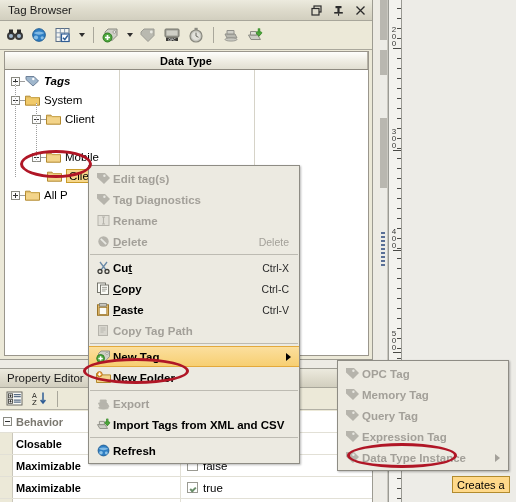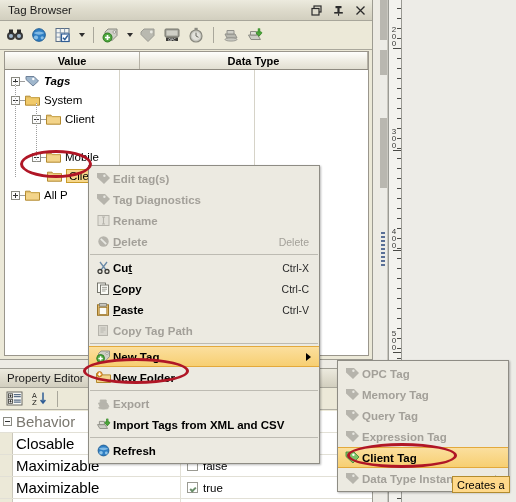--- a/index.html
+++ b/index.html
@@ -125,21 +125,21 @@
   .sel-label {
     background: #f6d78b; border: 1px solid #c99b2b; padding: 0 2px;
     font-size: 11.5px; color: #000;
   }
 
   
   .folder { width: 15px; height: 12px; position: relative; flex: none; }
 
   
   .ctxmenu {
-    position: absolute; left: 88px; top: 165px; width: 232px;
+    position: absolute; left: 88px; top: 165px; width: 212px;
     background: #eceae1;
     border: 1px solid #8e8c84;
     box-shadow: 1px 1px 2px rgba(0,0,0,.28);
     padding: 2px 0;
     z-index: 30;
   }
   .mi {
     position: relative; height: 21px; display: flex; align-items: center;
     padding-left: 4px; font-size: 11.5px;
   }
@@ -192,21 +192,21 @@
   .pe-toolbar {
     height: 22px; background: #ece9d8; border-bottom: 1px solid #b3b1a5;
     display: flex; align-items: center; padding-left: 3px; gap: 3px;
   }
   .pe-grid { position: absolute; left: 0; right: 0; top: 42px; bottom: 0; background: #fff; overflow: hidden; }
   .pe-leftbar { position: absolute; left: 0; top: 0; bottom: 0; width: 13px; background: #ece9d8; border-right: 1px solid #cac7bb; }
   .pe-row { position: absolute; left: 0; right: 0; height: 22px; border-bottom: 1px solid #e2e0d6; display: flex; align-items: center; }
   .pe-cat { background: #fff; }
   .pe-catbox { position: absolute; left: 3px; width: 9px; height: 9px; border: 1px solid #8a8a82; background: #fbfbfb; }
   .pe-catbox::before { content:""; position:absolute; left:1px; top:3px; width:5px; height:1px; background:#333; }
-  .pe-name { position: absolute; left: 16px; font-size: 15px; color: #000; }
+  .pe-name { position: absolute; left: 16px; font-size: 11px; color: #000; font-weight: bold; }
   .pe-name.bold { color: #7b7870; }
   .pe-val { position: absolute; left: 187px; display: flex; align-items: center; gap: 5px; font-size: 11.5px; }
   .cbox { width: 11px; height: 11px; border: 1px solid #9a9a92; background: #fff; position: relative; flex: none; }
   .cbox.checked::after {
     content: ""; position: absolute; left: 2px; top: 4px; width: 4px; height: 2px;
     border-left: 2px solid #6b8f6b; border-bottom: 2px solid #6b8f6b;
     transform: rotate(-45deg);
   }
   .pe-vsep { position: absolute; left: 180px; top: 0; bottom: 0; width: 1px; background: #e2e0d6; }
 
@@ -409,21 +409,20 @@
           <path d="M2.5 8 h9 l3 4.5 H5 Z" fill="#cdcdc5" stroke="#8c8c84" stroke-width="1"></path>
           <path d="M4.5 4.5 h6 v3.5 H4.5 Z" fill="#dedeD6" stroke="#8c8c84" stroke-width="1"></path>
           <path d="M13 1.5 v5 M10.5 5 L13 8 L15.5 5" stroke="#2e7a22" stroke-width="2.4" fill="none"></path>
           <path d="M13 1.5 v5 M10.5 5 L13 8 L15.5 5" stroke="#4fa83d" stroke-width="1.4" fill="none"></path>
         </svg>
       </div>
     </div>
 
     <div class="tree-wrap">
       <div class="col-head">
-        <div class="ch-val">Value</div>
         <div class="ch-dt">Data Type</div>
       </div>
       <div class="tree-body" id="tree-body">
         <div class="col-sep" style="left:114px;"></div>
         <div class="col-sep" style="left:249px;"></div>
       <div class="tnode" style="left: 6px; top: 2px;">
             <span class="toggle plus"></span>
             <span style="width: 5px; height: 1px; background: rgb(157, 157, 157); flex: 0 0 auto;"></span>
             <span class="folder"><svg width="15" height="12" viewBox="0 0 15 12">
                 <path d="M1 1.5 L9 1.5 L13.5 6 L8 11 L1 4.5 Z" fill="#9fb6cc" stroke="#6e8199" stroke-width="1"></path>
@@ -706,29 +705,20 @@
       </div>
       <div class="mi disabled">
         <span class="mi-ico">
           <svg width="15" height="13" viewBox="0 0 15 13">
             <path d="M1 1 L9 1 L14 6 L8 12 L1 5.5 Z" fill="#b6b4ac"></path>
             <circle cx="8.4" cy="3.8" r="1.2" fill="#e8e8e2"></circle>
           </svg>
         </span>
         <span class="mi-lab">Expression Tag</span>
       </div>
-      <div class="mi hl">
-        <span class="mi-ico">
-          <svg width="15" height="13" viewBox="0 0 15 13">
-            <path d="M1 1 L9 1 L14 6 L8 12 L1 5.5 Z" fill="#7dc267" stroke="#4b8a3a" stroke-width=".9"></path>
-            <circle cx="8.4" cy="3.8" r="1.2" fill="#fff"></circle>
-          </svg>
-        </span>
-        <span class="mi-lab">Client Tag</span>
-      </div>
       <div class="mi disabled">
         <span class="mi-ico">
           <svg width="15" height="13" viewBox="0 0 15 13">
             <path d="M1 1 L9 1 L14 6 L8 12 L1 5.5 Z" fill="#b6b4ac"></path>
             <circle cx="8.4" cy="3.8" r="1.2" fill="#e8e8e2"></circle>
           </svg>
         </span>
         <span class="mi-lab">Data Type Instance</span>
         <span class="sub-arrow"></span>
       </div>

